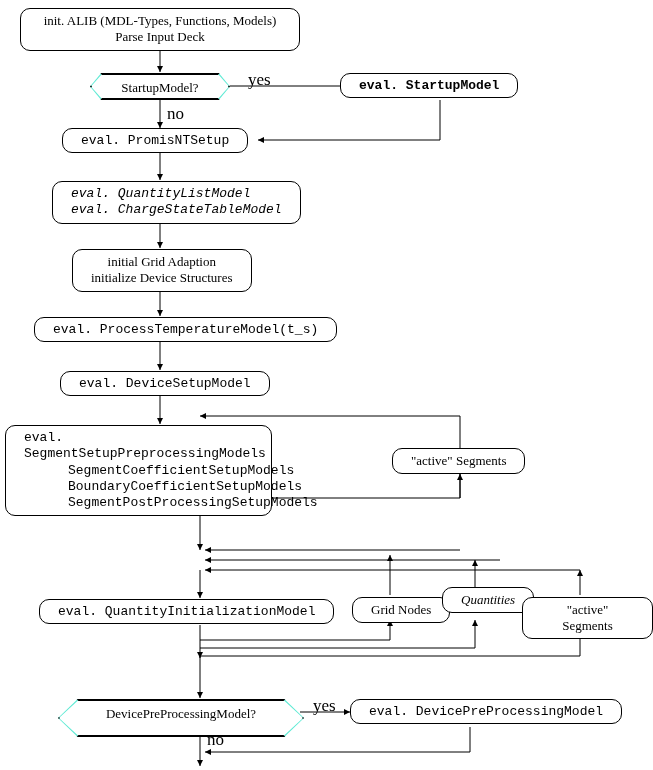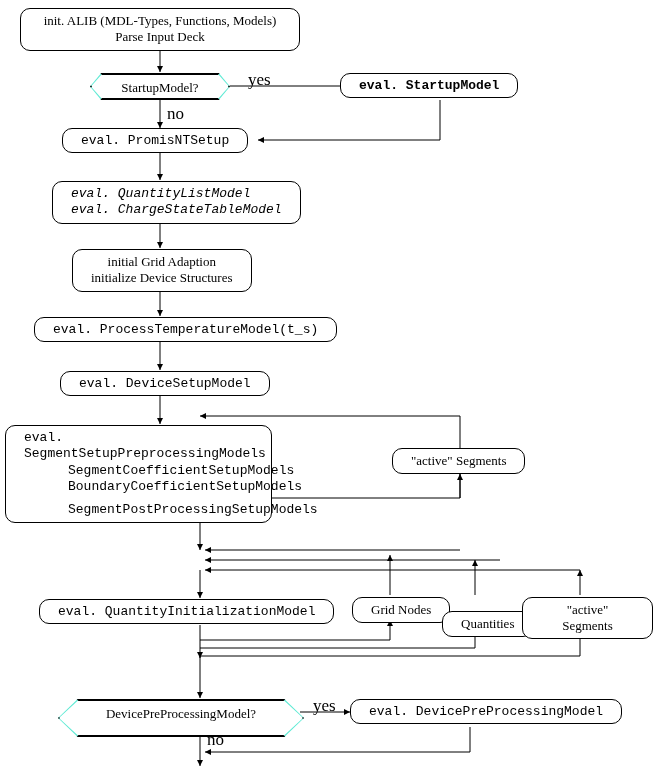--- a/index.html
+++ b/index.html
@@ -156,36 +156,36 @@
 </div>
 
 <div class="node rounded mono" style="left:60px; top:371px;">
   <span>eval. DeviceSetupModel</span>
 </div>
 
 <div class="node rounded mono multiline left-align" style="left:5px; top:425px; width:267px;">
   <div><span>eval. </span><span>SegmentSetupPreprocessingModels</span></div>
   <div style="padding-left:44px;">SegmentCoefficientSetupModels</div>
   <div style="padding-left:44px;">BoundaryCoefficientSetupModels</div>
-  <div style="padding-left:44px;margin-top:7px;">SegmentPostProcessingSetupModels</div>
+  <div style="padding-left:44px;">SegmentPostProcessingSetupModels</div>
 </div>
 
 <div class="node rounded" style="left:392px; top:448px;">
   <span>"active" Segments</span>
 </div>
 
 <div class="node rounded mono" style="left:14px; top:599px;margin-left:25px;">
   <span>eval. QuantityInitializationModel</span>
 </div>
 
 <div class="node rounded" style="left:352px; top:597px;">
   <span>Grid Nodes</span>
 </div>
 
-<div class="node rounded" style="left:442px; top:611px;">
+<div class="node rounded" style="left:442px; top:587px;font-style:italic;">
   <span>Quantities</span>
 </div>
 
 <div class="node rounded" style="left:522px; top:597px;">
   <span>"active" Segments</span>
 </div>
 
 <div class="decision mono" style="left:58px; top:699px; width:246px; height:38px; line-height:19px;">
   <span>DevicePreProcessingModel?</span>
 </div>

